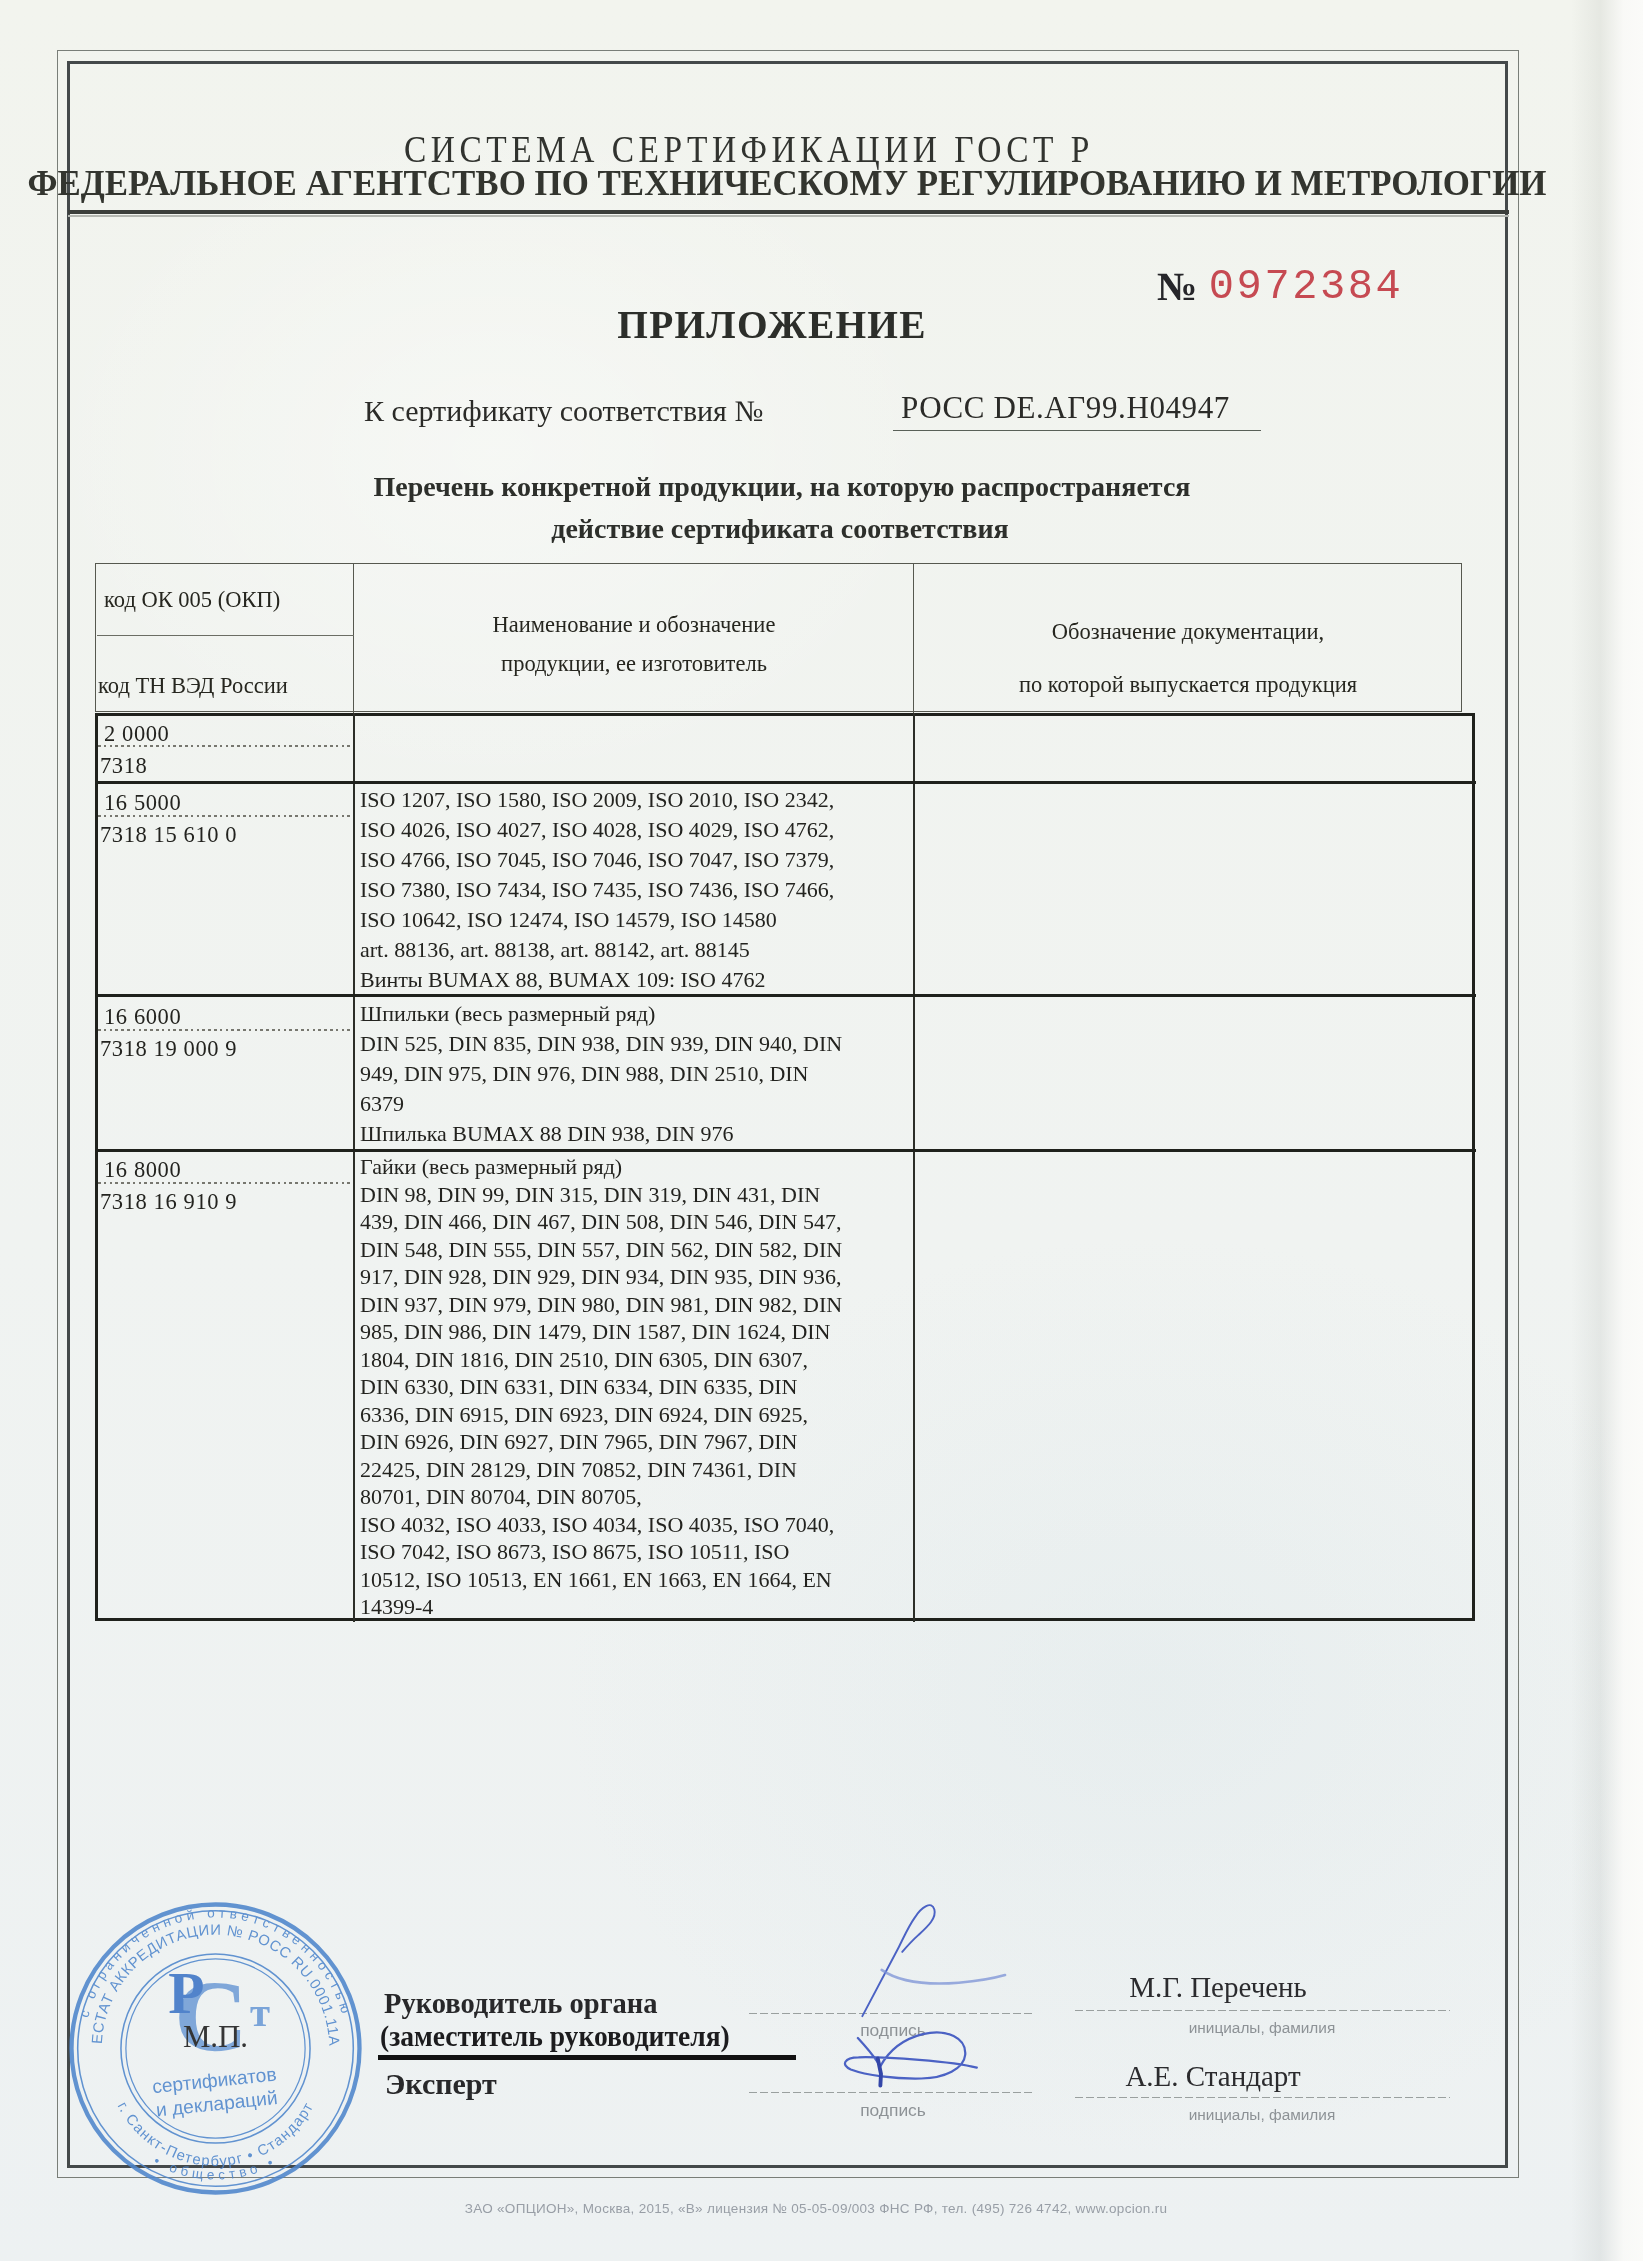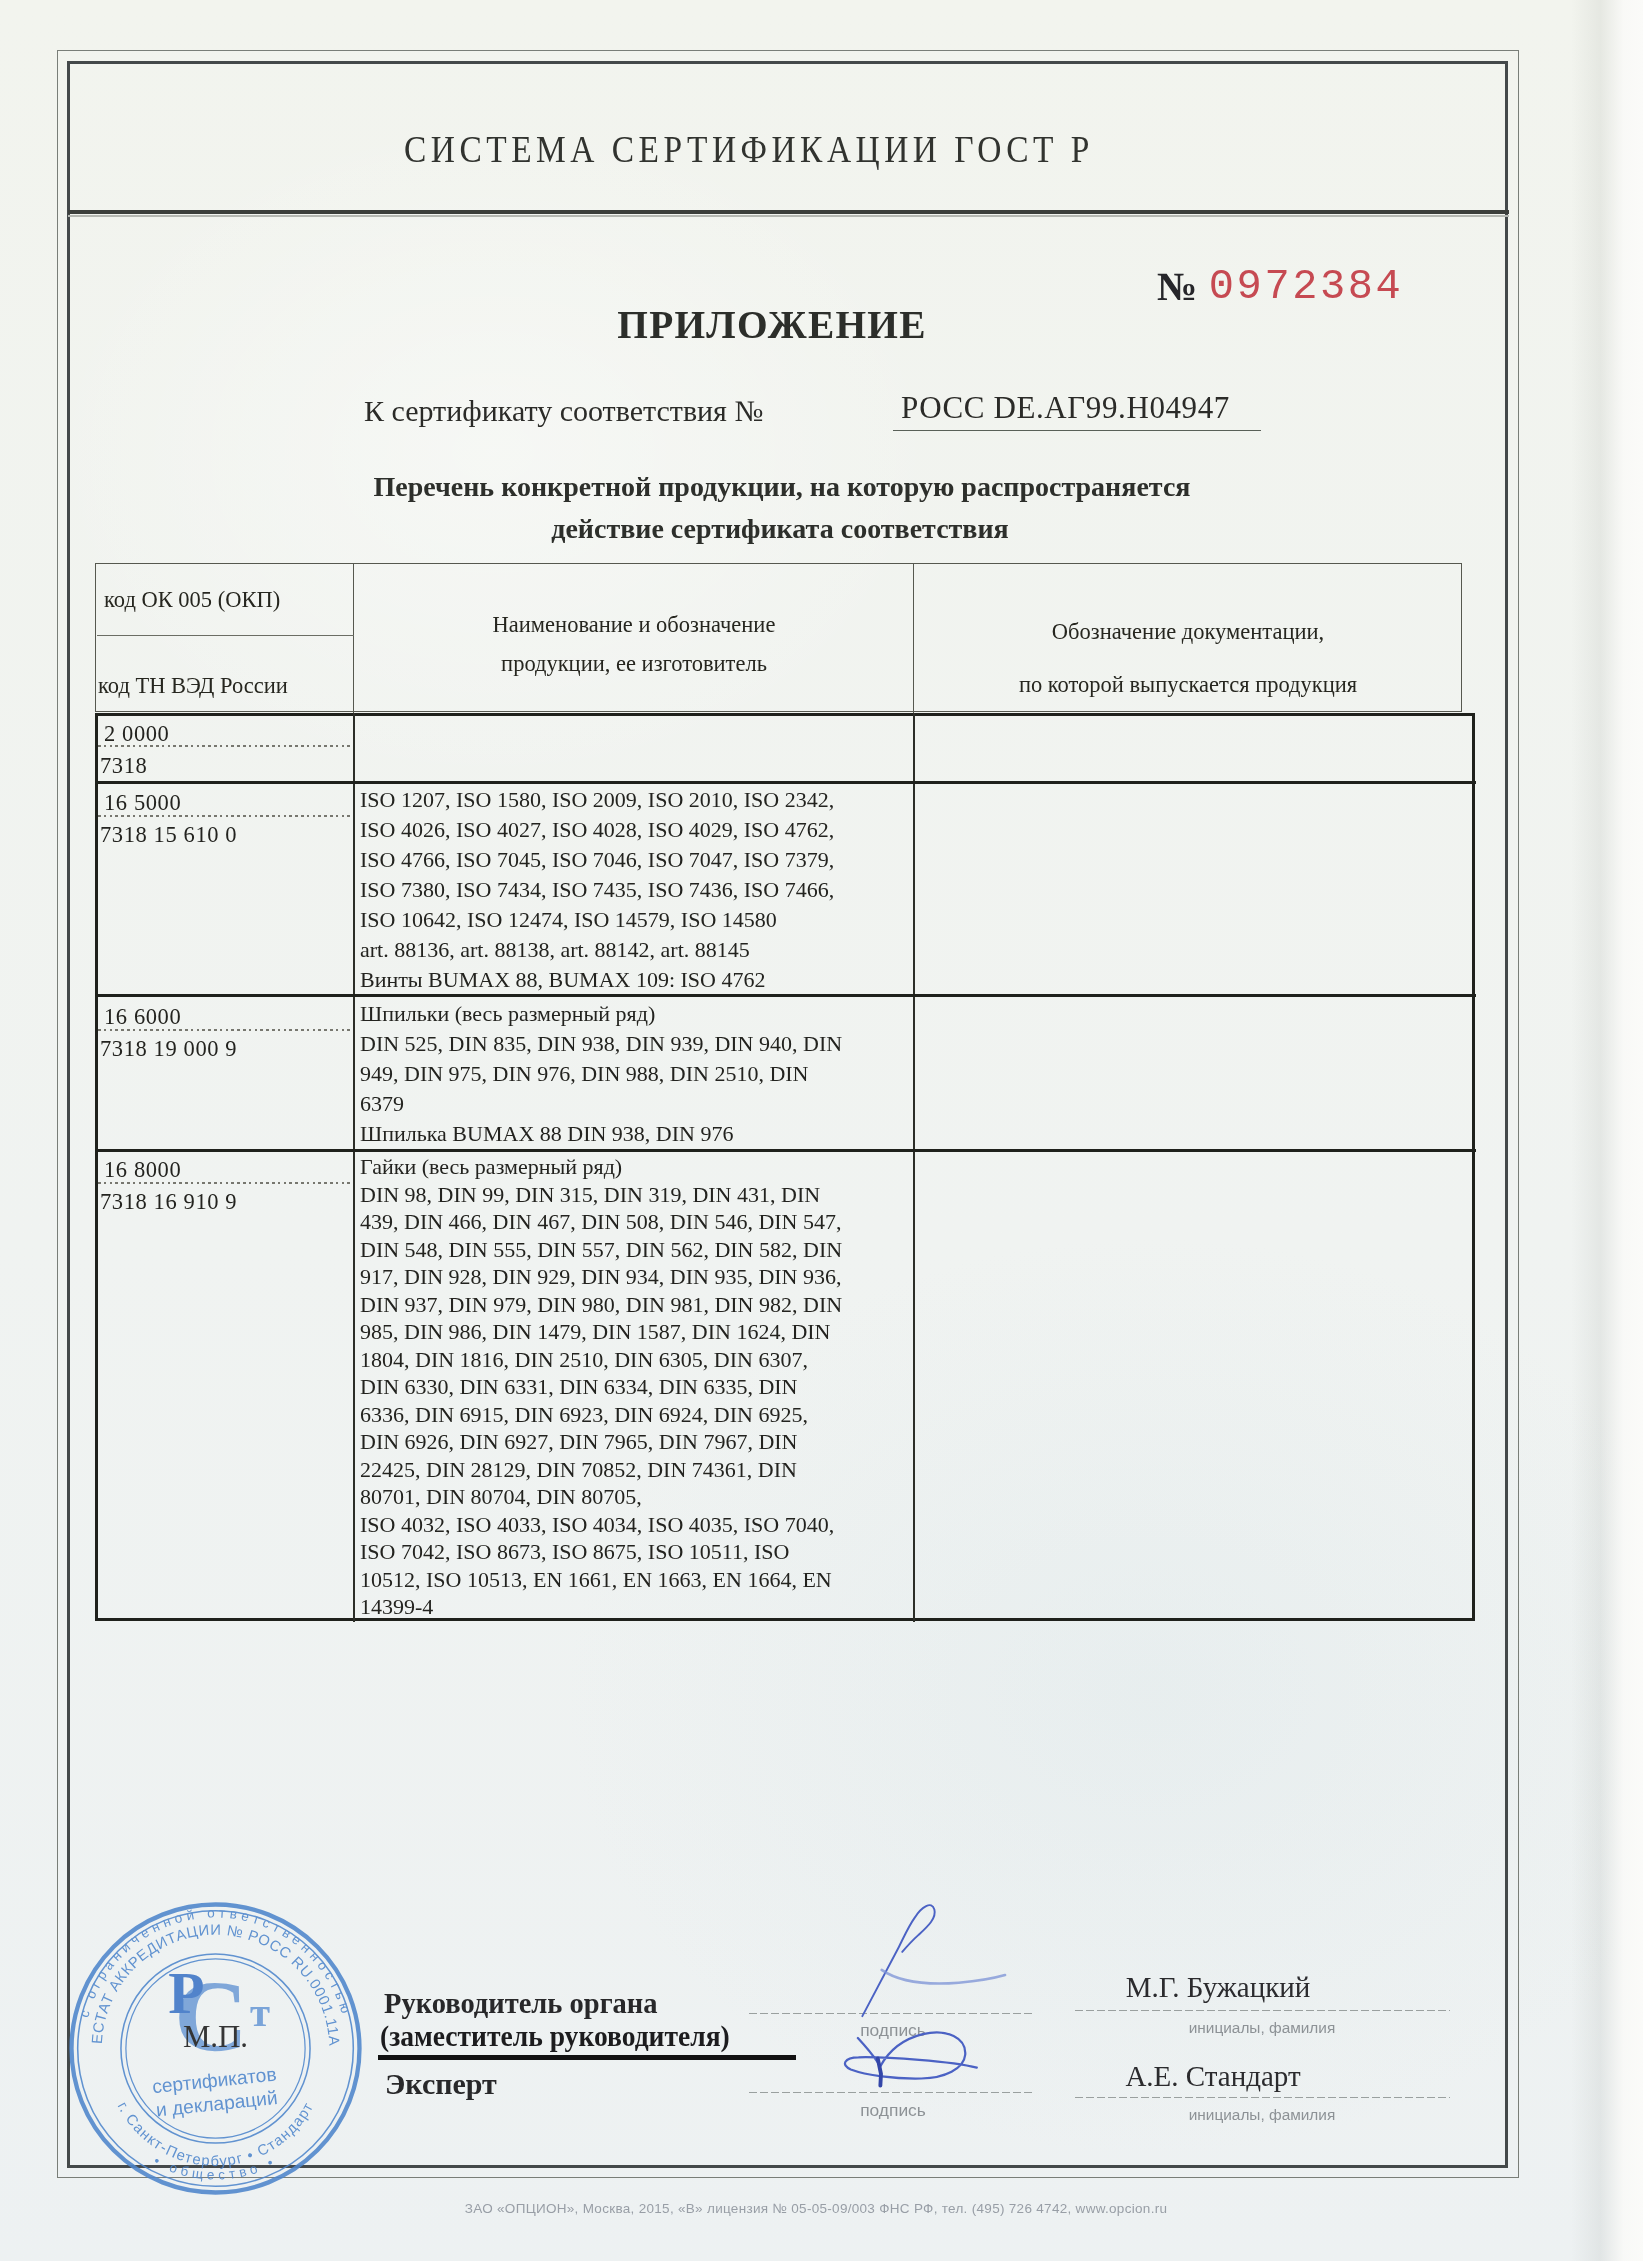--- a/index.html
+++ b/index.html
@@ -37,20 +37,23 @@
 
 <div class="page">
 
   <div class="paper-edge"></div>
   <div class="frame-outer"></div>
   <div class="frame-inner"></div>
 
   <div class="abs centered nowrap" style="left:749px;top:97px;font-size:38px;font-weight:normal;letter-spacing:5.1px;color:#31332f;margin-top:30px;">
     <span class="cond" style="transform:scaleX(.88);">СИСТЕМА СЕРТИФИКАЦИИ ГОСТ Р</span>
   </div>
+  <div class="abs centered nowrap" style="left:787px;top:162px;font-size:36px;font-weight:bold;color:#33352f;">
+    <span class="cond" style="transform:scaleX(.97);">ФЕДЕРАЛЬНОЕ АГЕНТСТВО ПО ТЕХНИЧЕСКОМУ РЕГУЛИРОВАНИЮ И МЕТРОЛОГИИ</span>
+  </div>
   <div class="rule-dark" style="left:68px;top:210px;width:1441px;height:3.9px;"></div>
   <div class="rule-light" style="left:68px;top:215px;width:1441px;height:1.9px;"></div>
 
   <div class="abs nowrap" style="left:1157px;top:263px;">
     <span style="font-size:40px;font-weight:bold;color:#26262a;vertical-align:top;">№</span>
     <span class="serial" style="font-size:42px;letter-spacing:2.6px;margin-left:9px;vertical-align:top;">0972384</span>
   </div>
 
   <div class="abs centered nowrap" style="left:772px;top:300px;font-size:41px;font-weight:bold;letter-spacing:1.3px;color:#2c2e2a;text-decoration:underline;">
     <span class="cond" style="transform:scaleX(.96);">ПРИЛОЖЕНИЕ</span>
@@ -178,21 +181,21 @@
     <span class="cond" style="transform:scaleX(.95);transform-origin:0 50%;">Руководитель органа</span>
   </div>
   <div class="abs nowrap bold" style="left:380px;top:2020px;font-size:29px;color:#1c1c1e;">
     <span class="cond" style="transform:scaleX(.95);transform-origin:0 50%;">(заместитель руководителя)</span>
   </div>
   <div class="abs" style="left:378px;top:2055px;width:418px;height:5.1px;background:#121212;"></div>
   <div class="abs nowrap bold" style="left:385px;top:2067px;font-size:30px;color:#28282a;">Эксперт</div>
 
   <div class="dash-line" style="left:749px;top:2013px;width:285px;"></div>
   <div class="abs centered nowrap cap" style="left:893px;top:2020px;font-size:17.4px;">подпись</div>
-  <div class="abs centered nowrap" style="left:1218px;top:1971px;font-size:29px;color:#2b2b2e;">М.Г. Бужацкий</div>
+  <div class="abs centered nowrap" style="left:1218px;top:1971px;font-size:29px;color:#2b2b2e;">М.Г. Перечень</div>
   <div class="dash-line" style="left:1075px;top:2010px;width:375px;"></div>
   <div class="abs centered nowrap cap" style="left:1262px;top:2019px;font-size:15.4px;">инициалы, фамилия</div>
 
   <div class="dash-line" style="left:749px;top:2092px;width:285px;"></div>
   <div class="abs centered nowrap cap" style="left:893px;top:2100px;font-size:17.4px;">подпись</div>
   <div class="abs centered nowrap" style="left:1213px;top:2060px;font-size:29px;color:#2b2b2e;">А.Е. Стандарт</div>
   <div class="dash-line" style="left:1075px;top:2097px;width:375px;"></div>
   <div class="abs centered nowrap cap" style="left:1262px;top:2106px;font-size:15.4px;">инициалы, фамилия</div>
 
   <svg class="abs" style="left:740px;top:1867px;" width="354" height="270" viewBox="0 0 550 420">

